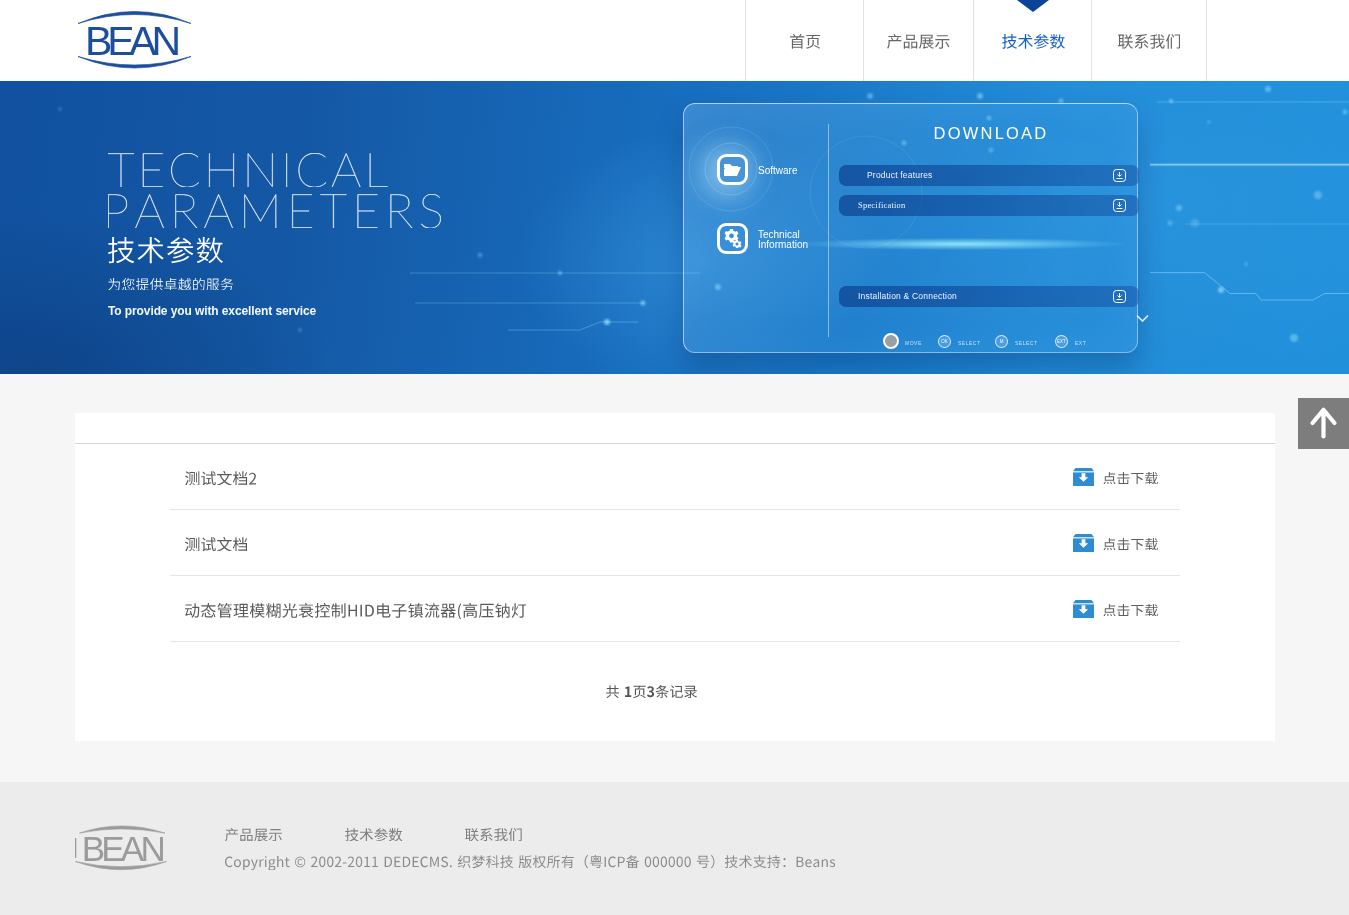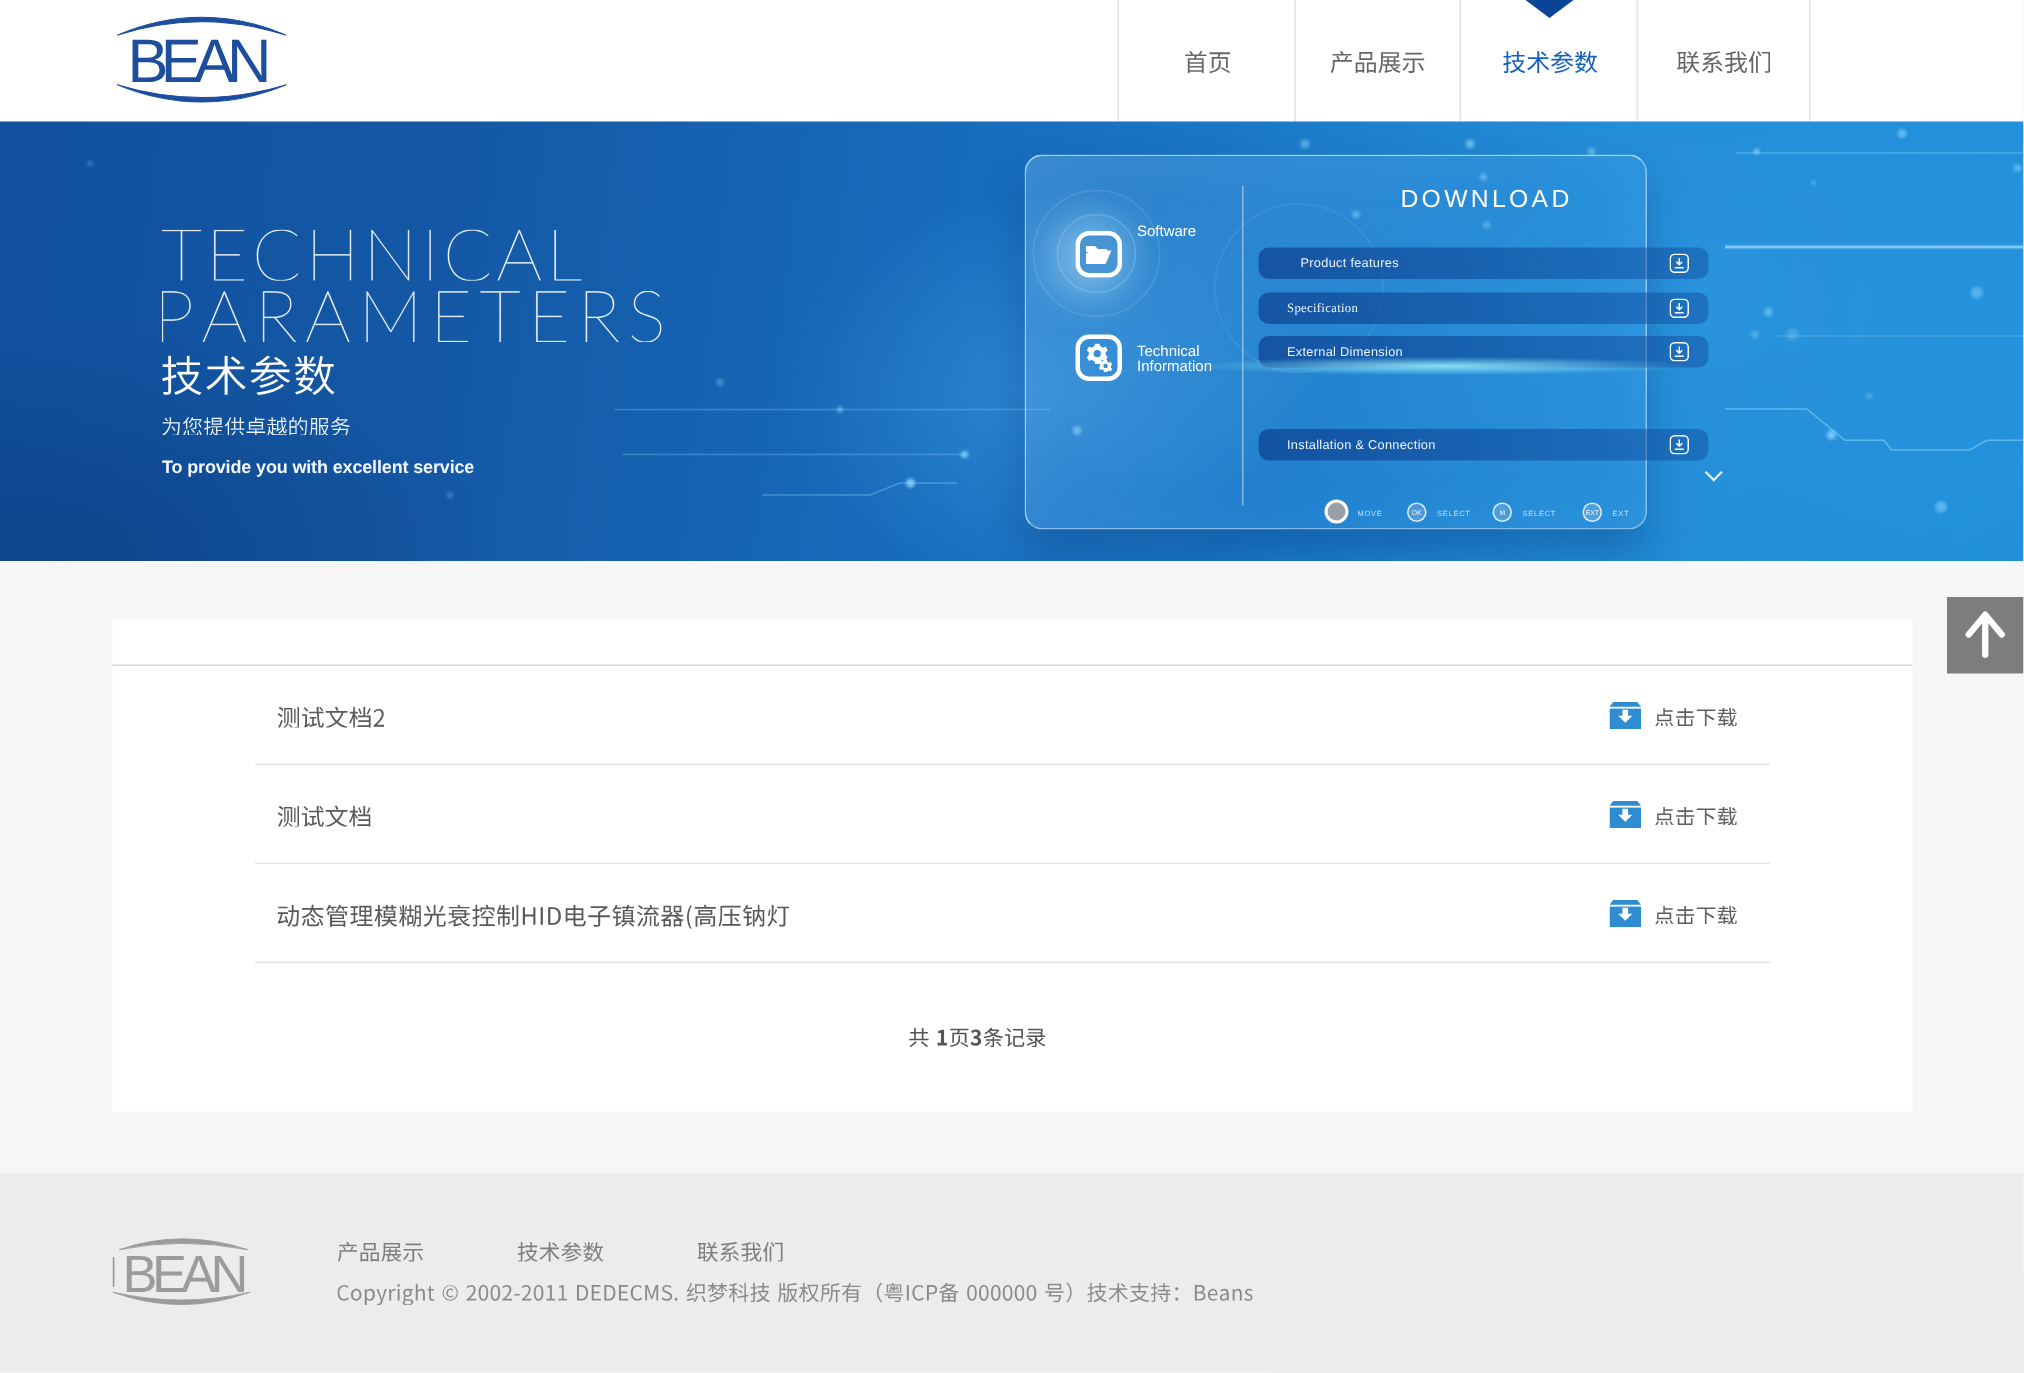--- a/index.html
+++ b/index.html
@@ -18,31 +18,31 @@
 #banner { position:absolute; left:0; top:81px; width:1349px; height:293px; overflow:hidden;
   background:
     radial-gradient(260px 190px at 700px 180px, rgba(90,190,250,0.30), rgba(90,190,250,0) 70%),
     radial-gradient(500px 320px at 1120px 120px, rgba(70,170,240,0.25), rgba(70,170,240,0) 70%),
     radial-gradient(420px 230px at 40px 293px, rgba(6,35,85,0.30), rgba(6,35,85,0) 70%),
     linear-gradient(97deg, #11519f 0%, #1458a5 22%, #1870c1 52%, #1f8ad5 78%, #2190db 100%);
 }
 #sub2 { position:absolute; left:108px; top:223px; color:#f2f8fd; font-size:12px; font-weight:bold; letter-spacing:-0.1px; }
 
 
-#panel { position:absolute; left:683px; top:22px; width:415px; height:250px; border-radius:12px;
+#panel { position:absolute; left:683px; top:22px; width:455px; height:250px; border-radius:12px;
   background: linear-gradient(133deg, rgba(160,220,255,0.22), rgba(80,160,230,0.10) 55%, rgba(60,140,220,0.16));
   border:1px solid rgba(255,255,255,0.42); border-top-color:rgba(255,255,255,0.65); border-left-color:rgba(255,255,255,0.6);
   box-shadow: 0 16px 28px rgba(3,40,100,0.30), inset 0 0 40px rgba(120,200,255,0.12);
 }
 #dl-title { position:absolute; left:156px; top:20px; width:300px; text-align:center; color:#fff; font-size:16.5px; letter-spacing:2.2px; font-weight:normal; text-indent:2px; }
 .sq-icon { position:absolute; left:33px; width:31px; height:31px; border:3px solid #fff; border-radius:9px; }
 #icon1 { top:50px; box-shadow:-6px 2px 26px 9px rgba(200,240,255,0.5); background:rgba(255,255,255,0.10); }
 #icon2 { top:119px; }
 .sq-icon svg { position:absolute; left:3px; top:3px; }
-#lbl1 { position:absolute; left:74px; top:45px; color:#fff; font-size:10px; }
+#lbl1 { position:absolute; left:74px; top:61px; color:#fff; font-size:10px; }
 #lbl2 { position:absolute; left:74px; top:126px; color:#fff; font-size:10px; line-height:10px; }
 #vline { position:absolute; left:144px; top:20px; width:1px; height:213px; background:rgba(255,255,255,0.45); }
 .bar { position:absolute; left:155px; width:300px; height:21px; border-radius:7px;
   background:linear-gradient(90deg, rgba(8,52,132,0.60), rgba(18,78,158,0.48));
   color:#eef6ff; font-size:8.5px; font-weight:normal; line-height:21px; padding-left:19px; letter-spacing:0.2px; }
 .bar svg { position:absolute; right:13px; top:4px; }
 #chev { position:absolute; left:452px; top:205px; }
 #ctrl { position:absolute; left:201px; top:230px; height:16px; color:rgba(225,238,248,0.85); font-size:5px; }
 .cir { position:absolute; top:1px; width:13px; height:13px; border-radius:50%; background:rgba(120,180,230,0.45); border:1px solid rgba(255,255,255,0.8); color:#f2f8fd; font-size:4.5px; text-align:center; line-height:12px; }
 .cir.g { top:-1px; width:16px; height:16px; background:#98a0a6; border:2px solid #fff; }
@@ -178,24 +178,20 @@
       <div id="lbl2">Technical<br>Information</div>
       <div id="vline"></div>
       <div class="bar" style="top:61px;padding-left:28px;">Product features<svg width="13" height="13" viewBox="0 0 13 13">
             <rect x="0.5" y="0.5" width="12" height="12" rx="3" fill="none" stroke="#fff"></rect>
             <path d="M6.5,3 v4 M4.5,5.5 l2,2 2,-2 M3.5,9.5 h6" stroke="#fff" fill="none"></path>
           </svg></div>
       <div class="bar" style="top:91px;font-family:Liberation Serif, serif;">Specification<svg width="13" height="13" viewBox="0 0 13 13">
             <rect x="0.5" y="0.5" width="12" height="12" rx="3" fill="none" stroke="#fff"></rect>
             <path d="M6.5,3 v4 M4.5,5.5 l2,2 2,-2 M3.5,9.5 h6" stroke="#fff" fill="none"></path>
           </svg></div>
-      <div class="bar" style="top:120px;">External Dimension<svg width="13" height="13" viewBox="0 0 13 13">
-            <rect x="0.5" y="0.5" width="12" height="12" rx="3" fill="none" stroke="#fff"></rect>
-            <path d="M6.5,3 v4 M4.5,5.5 l2,2 2,-2 M3.5,9.5 h6" stroke="#fff" fill="none"></path>
-          </svg></div>
       <div class="bar" style="top:182px;">Installation &amp; Connection<svg width="13" height="13" viewBox="0 0 13 13">
             <rect x="0.5" y="0.5" width="12" height="12" rx="3" fill="none" stroke="#fff"></rect>
             <path d="M6.5,3 v4 M4.5,5.5 l2,2 2,-2 M3.5,9.5 h6" stroke="#fff" fill="none"></path>
           </svg></div>
       <div style="position:absolute;left:60px;top:132px;width:410px;height:16px;background:radial-gradient(52% 50% at 53% 50%, rgba(160,245,255,0.85), rgba(140,235,255,0.20) 60%, rgba(140,235,255,0) 78%);"></div>
       <div id="chev"><svg width="13" height="9" viewBox="0 0 13 9">
             <path d="M1,1.5 L6.5,7 12,1.5" stroke="rgba(255,255,255,0.85)" stroke-width="1.6" fill="none"></path>
           </svg></div>
       <div id="ctrl">
         <div class="cir g" style="left:-2px;"></div>

